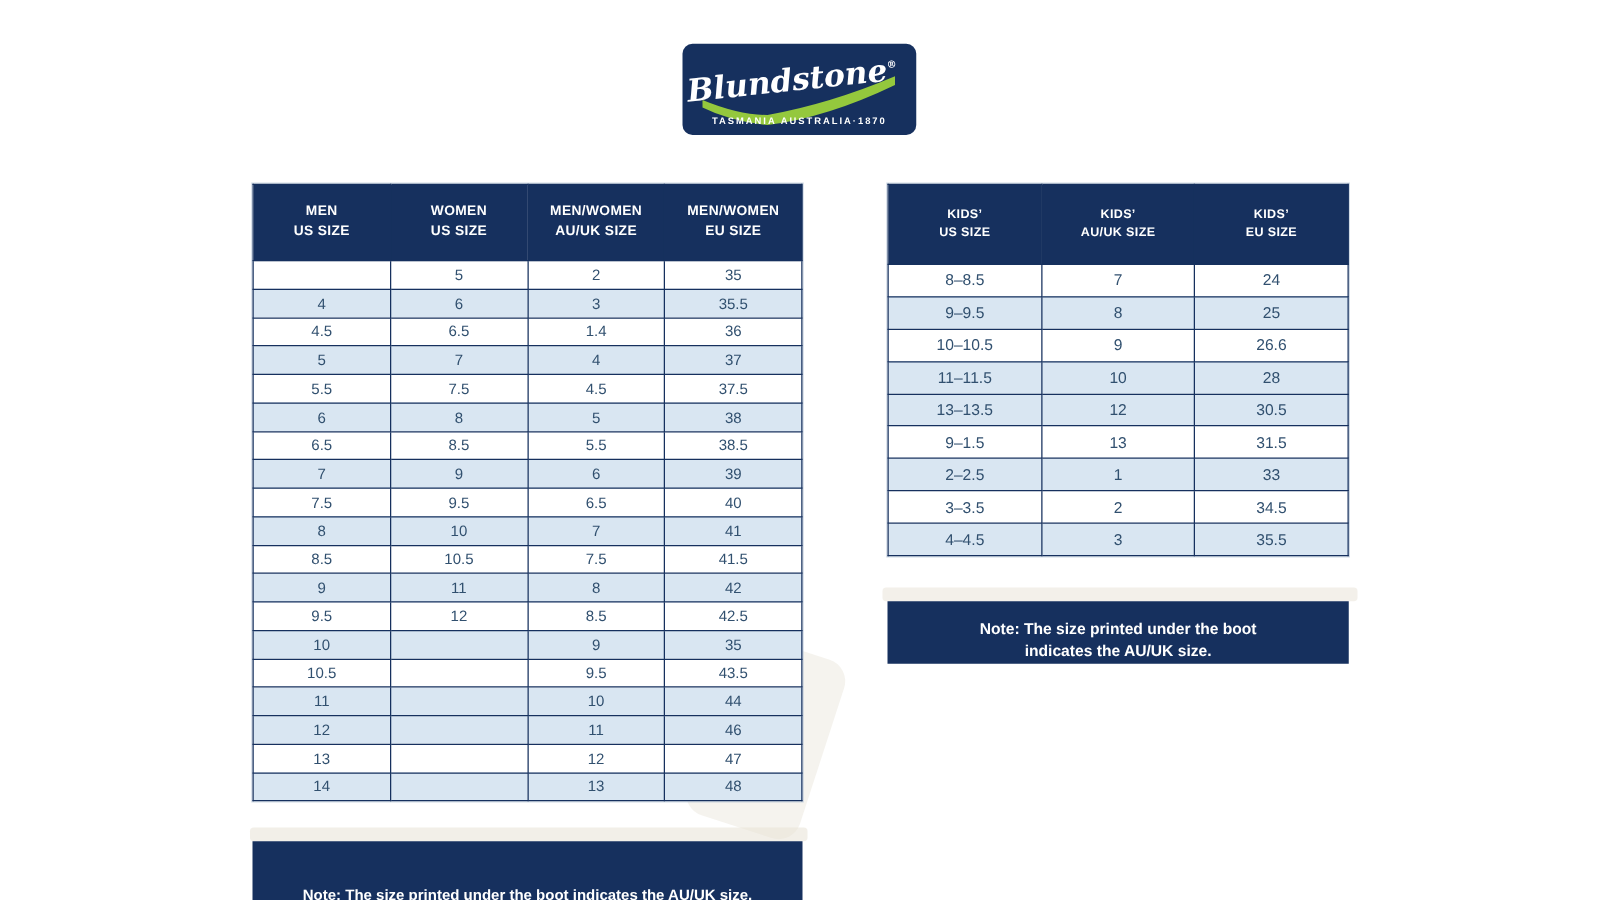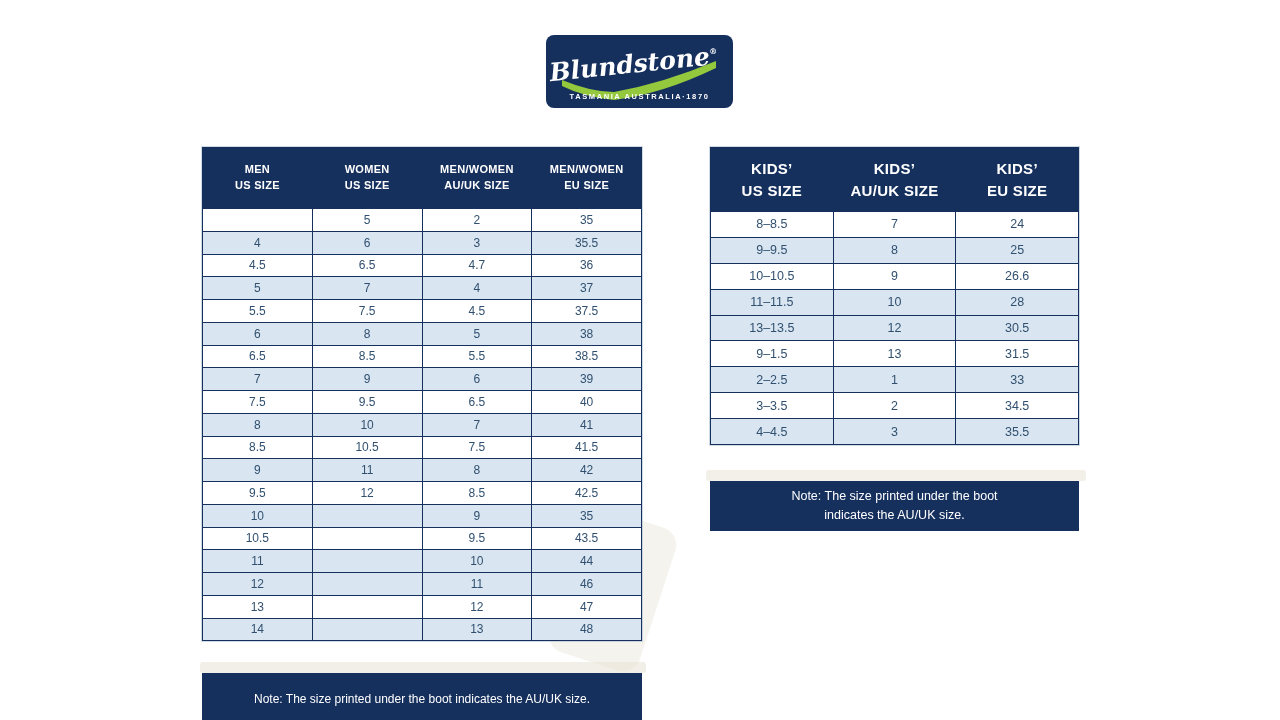--- a/index.html
+++ b/index.html
@@ -51,30 +51,30 @@
     color: #31506f;
     background: #ffffff;
   }
   .size-table tr.alt td { background: #d9e6f2; }
 
   #adult-table { left: 202px; top: 147px; width: 440px; }
   #adult-table th { height: 61px; }
   #adult-table td { height: 22.75px; font-size: 12px; }
 
   #kids-table { left: 710px; top: 147px; width: 369px; }
-  #kids-table th { height: 64px; font-size: 15px; }
+  #kids-table th { height: 64px; font-size: 10px; }
   #kids-table td { height: 25.9px; font-size: 12.5px; margin-left: 44px; }
 
   
   .note-bar {
     background: #16305e;
     color: #ffffff;
-    font-weight: normal;
+    font-weight: bold;
     display: flex;
-    align-items: center;
+    align-items: flex-end;
     justify-content: center;
     text-align: center;
     z-index: 1;
     white-space: pre-line;
     line-height: 1.5;
   }
   #adult-note { left: 202px; top: 673px; width: 440px; height: 52px; font-size: 12px; }
   #kids-note  { left: 710px; top: 481px; width: 369px; height: 50px; font-size: 12.5px; }
 </style>
 </head>
@@ -124,21 +124,21 @@
       </tr>
       <tr class="alt">
         <td>4</td>
         <td>6</td>
         <td>3</td>
         <td>35.5</td>
       </tr>
       <tr>
         <td>4.5</td>
         <td>6.5</td>
-        <td>4.7</td>
+        <td>1.4</td>
         <td>36</td>
       </tr>
       <tr class="alt">
         <td>5</td>
         <td>7</td>
         <td>4</td>
         <td>37</td>
       </tr>
       <tr>
         <td>5.5</td>

